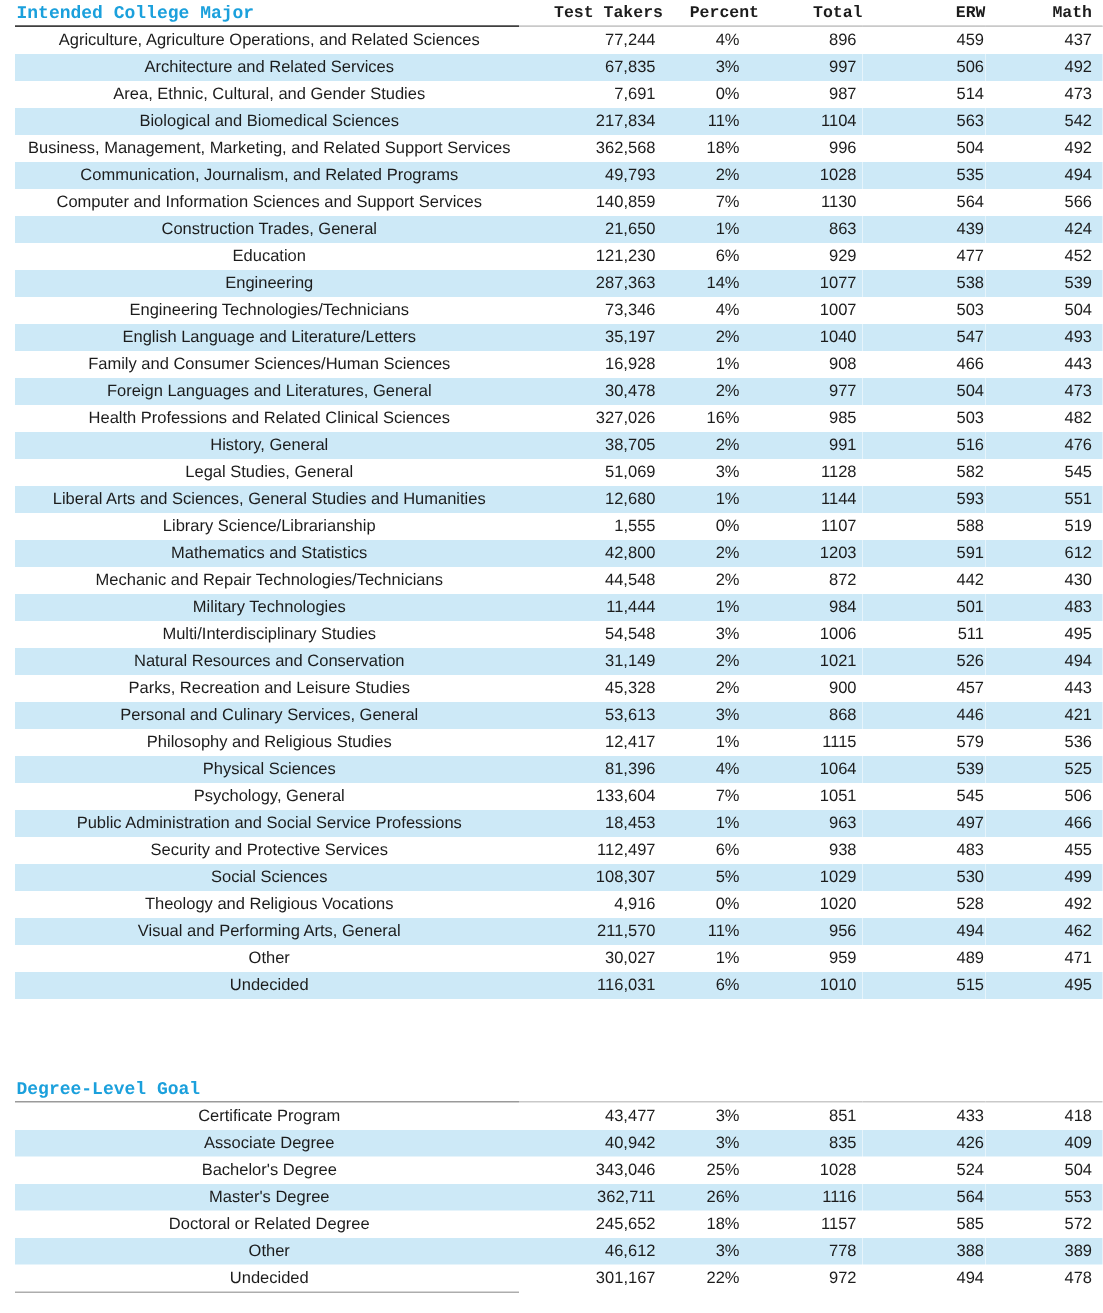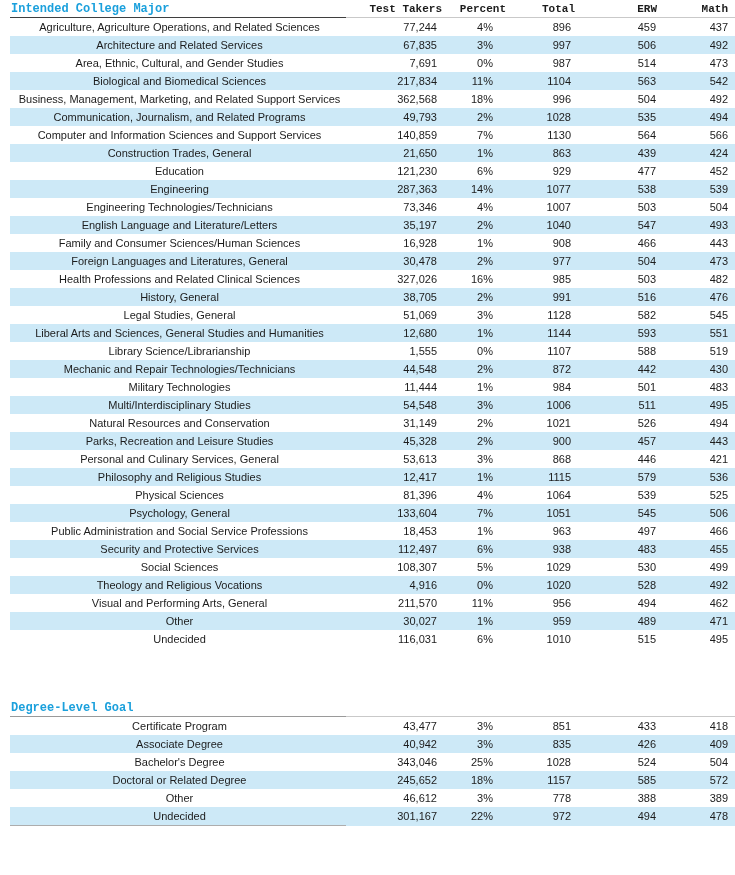--- a/index.html
+++ b/index.html
@@ -230,20 +230,28 @@
         </tr>
         <tr>
           <td class="label">Library Science/Librarianship</td>
           <td class="num c1">1,555</td>
           <td class="num c2">0%</td>
           <td class="num c3">1107</td>
           <td class="num c4">588</td>
           <td class="num c5">519</td>
         </tr>
         <tr>
+          <td class="label">Mathematics and Statistics</td>
+          <td class="num c1">42,800</td>
+          <td class="num c2">2%</td>
+          <td class="num c3">1203</td>
+          <td class="num c4">591</td>
+          <td class="num c5">612</td>
+        </tr>
+        <tr>
           <td class="label">Mechanic and Repair Technologies/Technicians</td>
           <td class="num c1">44,548</td>
           <td class="num c2">2%</td>
           <td class="num c3">872</td>
           <td class="num c4">442</td>
           <td class="num c5">430</td>
         </tr>
         <tr>
           <td class="label">Military Technologies</td>
           <td class="num c1">11,444</td>
@@ -405,20 +413,28 @@
         </tr>
         <tr>
           <td class="label">Bachelor's Degree</td>
           <td class="num c1">343,046</td>
           <td class="num c2">25%</td>
           <td class="num c3">1028</td>
           <td class="num c4">524</td>
           <td class="num c5">504</td>
         </tr>
         <tr>
+          <td class="label">Master's Degree</td>
+          <td class="num c1">362,711</td>
+          <td class="num c2">26%</td>
+          <td class="num c3">1116</td>
+          <td class="num c4">564</td>
+          <td class="num c5">553</td>
+        </tr>
+        <tr>
           <td class="label">Doctoral or Related Degree</td>
           <td class="num c1">245,652</td>
           <td class="num c2">18%</td>
           <td class="num c3">1157</td>
           <td class="num c4">585</td>
           <td class="num c5">572</td>
         </tr>
         <tr>
           <td class="label">Other</td>
           <td class="num c1">46,612</td>

